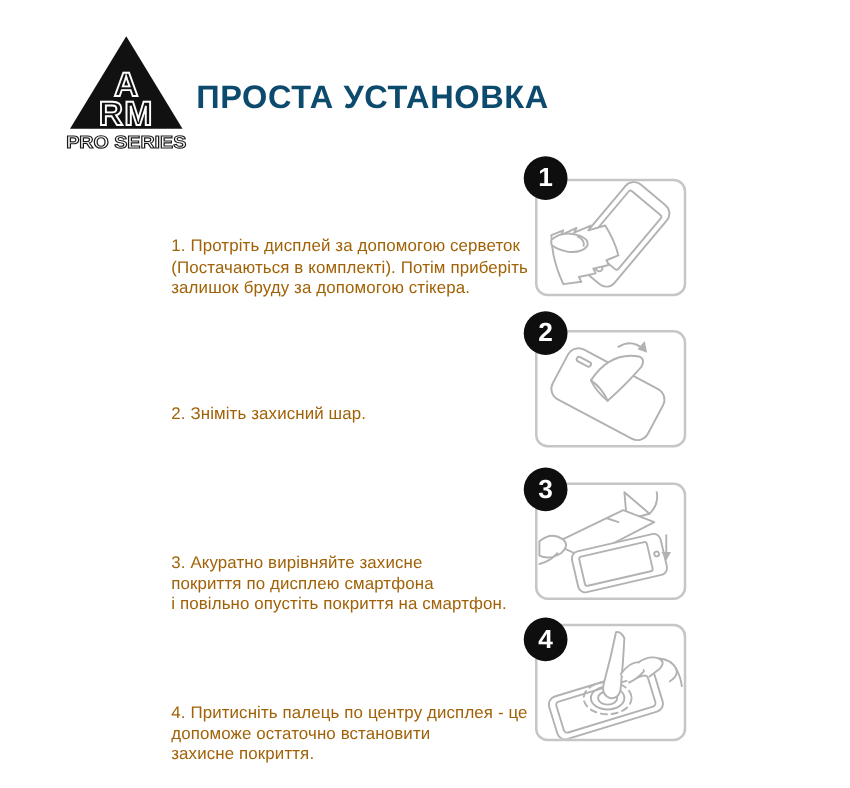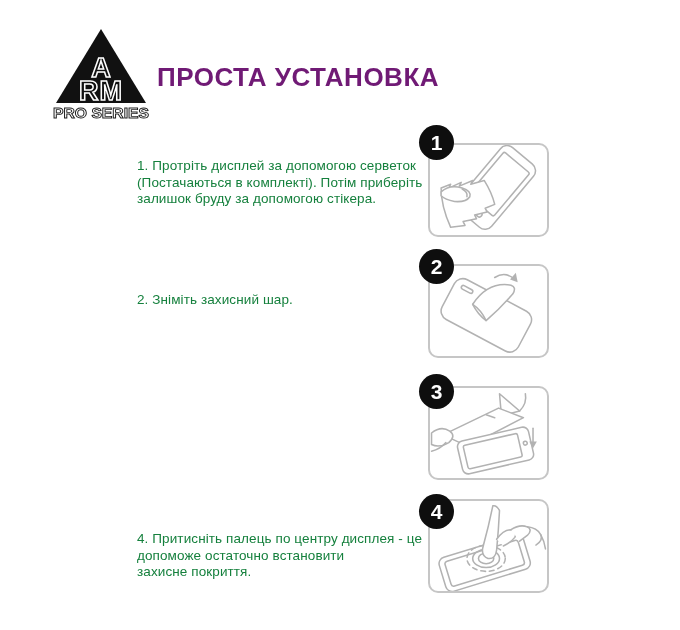--- a/index.html
+++ b/index.html
@@ -2,28 +2,28 @@
 <html><head>
 <meta charset="utf-8">
 <style>
   html,body{margin:0;padding:0;background:#ffffff;}
   .canvas{
     position:relative;width:680px;height:630px;background:#ffffff;
     font-family:"Liberation Sans",sans-serif;overflow:hidden;
   }
   .page-title{
     position:absolute;left:157px;top:62px;
-    font-size:26px;font-weight:800;color:#701a75;letter-spacing:0.5px;
+    font-size:26px;font-weight:800;color:#0c4a6e;letter-spacing:0.5px;
     white-space:nowrap;
   }
   .logo-svg{position:absolute;left:50px;top:26px;}
   .step-text{
     position:absolute;left:137px;width:302px;
-    font-size:13.5px;line-height:16.5px;color:#15803d;
-    letter-spacing:0.1px;white-space:pre-line;
+    font-size:13.5px;line-height:16.5px;color:#a16207;
+    letter-spacing:0.1px;white-space:pre-line;margin-top:31px;
   }
   .illus-box{
     position:absolute;left:428px;width:121px;height:94px;
     border:2px solid #c6c6c6;border-radius:10px;background:#fff;
     box-sizing:border-box;
   }
   .illus-box svg{display:block;width:100%;height:100%;}
   .badge{
     position:absolute;left:419px;width:35px;height:35px;border-radius:50%;
     background:#0e0e0e;color:#ffffff;display:flex;align-items:center;justify-content:center;
@@ -45,20 +45,23 @@
     <text x="51" y="74" text-anchor="middle" font-family="Liberation Sans, sans-serif" font-size="27" font-weight="bold" letter-spacing="1" fill="none" stroke="#ffffff" stroke-width="1.5">RM</text>
     <text x="51" y="92" text-anchor="middle" font-family="Liberation Sans, sans-serif" font-size="14" font-weight="bold" fill="#ffffff" stroke="#1a1a1a" stroke-width="0.9" textLength="96" lengthAdjust="spacingAndGlyphs">PRO SERIES</text>
   </svg>
 
   <div class="page-title">ПРОСТА УСТАНОВКА</div>
 
   <div class="step-text t1">1. Протріть дисплей за допомогою серветок
 (Постачаються в комплекті). Потім приберіть
 залишок бруду за допомогою стікера.</div>
   <div class="step-text t2">2. Зніміть захисний шар.</div>
+  <div class="step-text t3">3. Акуратно вирівняйте захисне
+покриття по дисплею смартфона
+і повільно опустіть покриття на смартфон.</div>
   <div class="step-text t4">4. Притисніть палець по центру дисплея - це
 допоможе остаточно встановити
 захисне покриття.</div>
 
   <div class="badge n1">
     <span>1</span>
   </div>
   <div class="badge n2">
     <span>2</span>
   </div>

